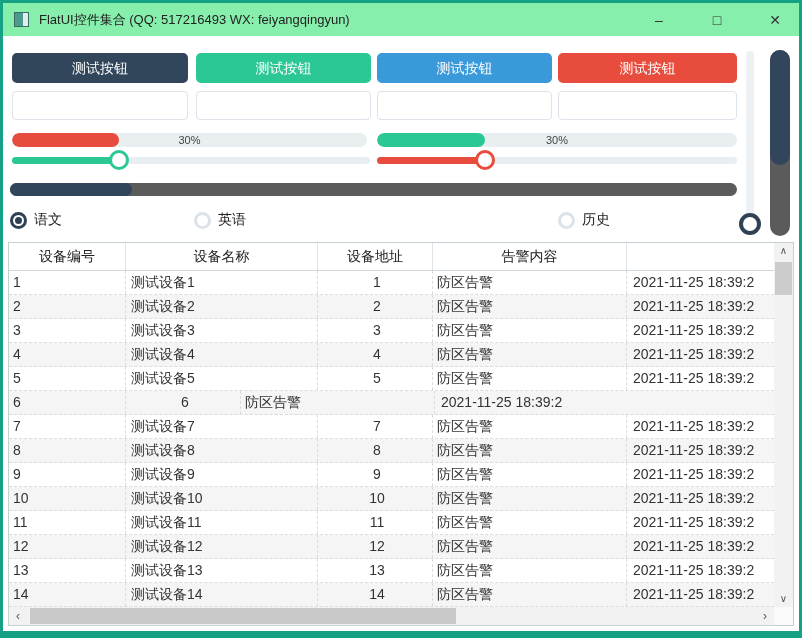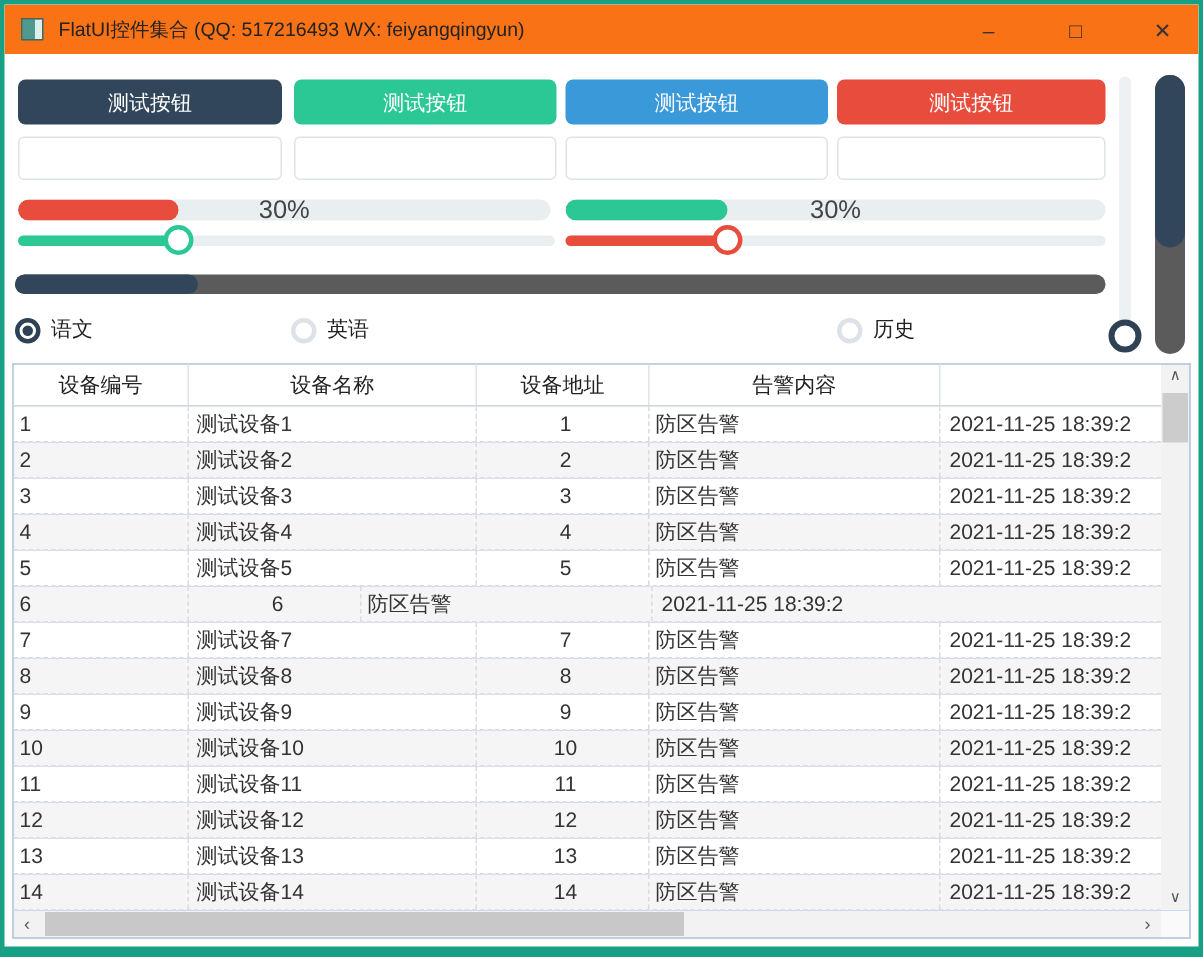--- a/index.html
+++ b/index.html
@@ -1,35 +1,35 @@
 <!DOCTYPE html>
 <html><head>
 <meta charset="utf-8">
 <style>
   html,body{margin:0;padding:0;background:#9aa0a6;font-family:"Liberation Sans","DejaVu Sans",sans-serif;}
   .window{position:relative;width:802px;height:638px;box-sizing:border-box;background:#ffffff;
           border:3px solid #16A085;border-bottom:7px solid #16A085;overflow:hidden;}
   
-  .titlebar{position:absolute;left:0;top:0;width:100%;height:33px;background:#f97316;}
+  .titlebar{position:absolute;left:0;top:0;width:100%;height:33px;background:#86efac;}
   .app-icon{position:absolute;left:11px;top:9px;width:15px;height:15px;box-sizing:border-box;
             border:1px solid #3A6B64;background:linear-gradient(90deg,#4E9A8F 0 62%,#DFEFEC 62%);}
   .title-text{position:absolute;left:36px;top:0;line-height:33px;font-size:13px;color:#222;white-space:nowrap;}
   .win-controls{position:absolute;right:2px;top:0;height:33px;display:flex;gap:14px;}
   .win-btn{width:44px;height:33px;display:flex;align-items:center;justify-content:center;
            font-size:14px;color:#333;cursor:default;background:transparent;border:none;}
   
   .flat-btn{position:absolute;top:50px;height:30px;border:none;border-radius:5px;color:#fff;
             font-size:14px;font-family:inherit;text-align:center;line-height:30px;padding:0;}
   
   .edit{position:absolute;top:88px;height:29px;box-sizing:border-box;border:1px solid #DCE3EA;
         border-radius:4px;background:#fff;font-size:14px;padding:0 6px;font-family:inherit;}
   
   .pbar{position:absolute;top:130px;height:14px;background:#E9EEF1;border-radius:7px;overflow:hidden;}
   .pbar .fill{position:absolute;left:0;top:0;bottom:0;border-radius:7px;}
-  .pbar .plabel{position:absolute;left:0;top:0;width:100%;text-align:center;font-size:17px;
+  .pbar .plabel{position:absolute;left:0;top:0;width:100%;text-align:center;font-size:11px;
                 line-height:14px;color:#444;}
   
   .strack{position:absolute;top:154px;height:7px;background:#E9EEF1;border-radius:4px;}
   .sfill{position:absolute;left:0;top:0;bottom:0;border-radius:4px;}
   .shandle{position:absolute;top:147px;width:20px;height:20px;box-sizing:border-box;border-radius:50%;
            background:#fff;}
   
   .dbar{position:absolute;left:7px;top:180px;width:727px;height:13px;background:#5B5B5B;border-radius:7px;}
   .dbar .dthumb{position:absolute;left:0;top:0;bottom:0;border-radius:7px;background:#31465B;}
   

